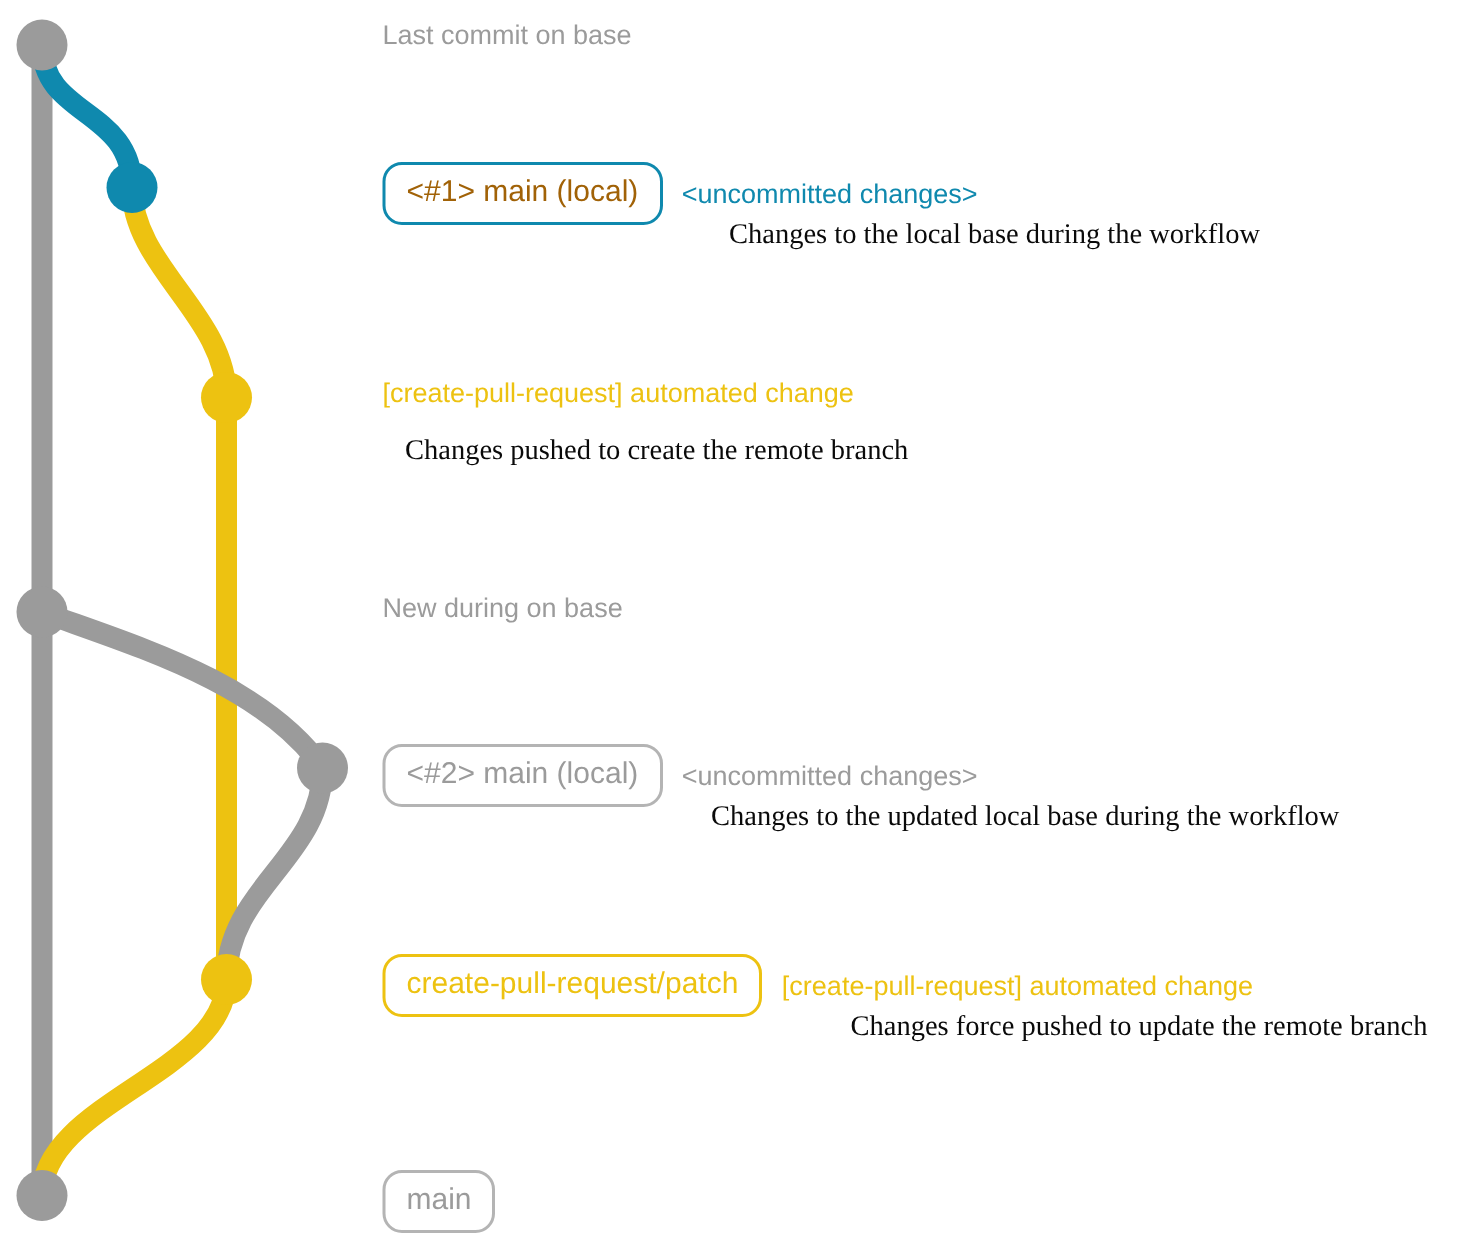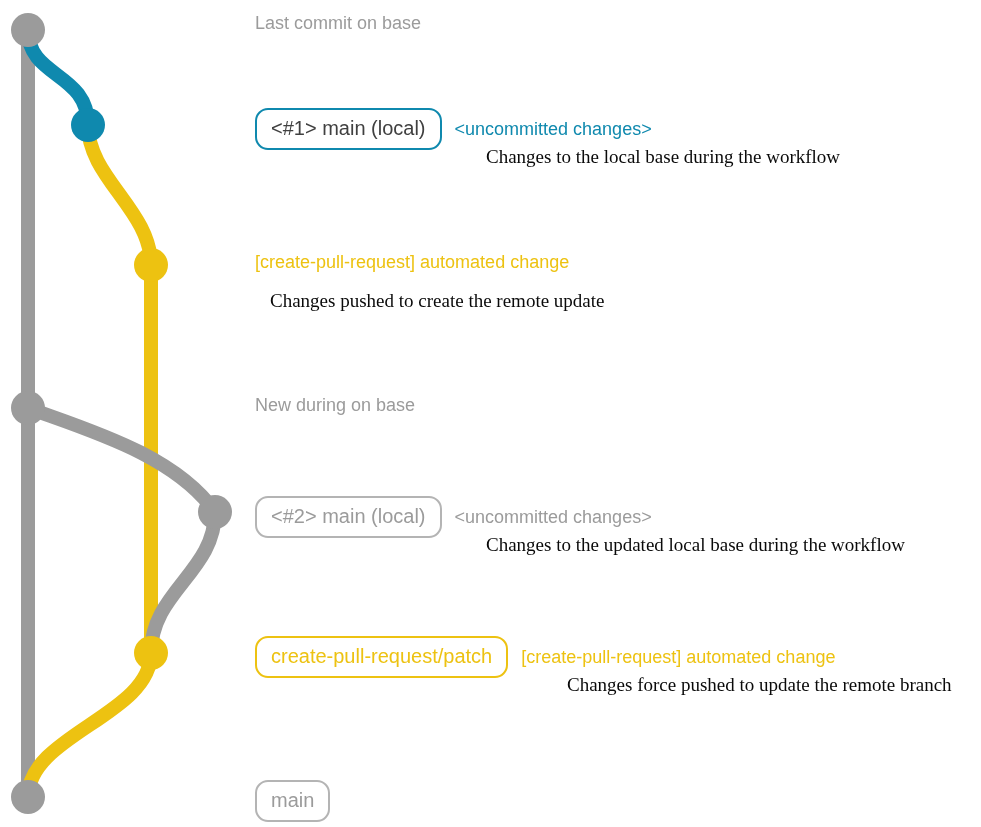--- a/index.html
+++ b/index.html
@@ -34,21 +34,21 @@
     border: 2px solid #9b9b9b;
     border-radius: 13px;
     color: #9b9b9b;
     font-size: 20px;
     line-height: 1;
     padding: 8px 14px 10px 14px;
     white-space: nowrap;
     box-sizing: border-box;
     background: transparent;
   }
-  .chip.teal { border-color: #0f89ae; color: #404040; }
+  .chip.teal { border-color: #0f89ae; color: #a16207; }
   .chip.yellow { border-color: #edc211; color: #edc211; }
   .chip.gray { border-color: #b4b4b4; color: #9b9b9b; }
 
   .subject {
     font-size: 18px;
     line-height: 1;
     white-space: nowrap;
     margin-left: 13px;
   }
   .subject.teal { color: #0f89ae; }
@@ -103,31 +103,31 @@
 
 <div class="row" style="left:255px; top:108px;">
   <span class="chip teal">&lt;#1&gt; main (local)</span>
   <span class="subject teal">&lt;uncommitted changes&gt;</span>
 </div>
 <div class="note" style="left:486px; top:147px;">Changes to the local base during the workflow</div>
 
 <div class="row" style="left:255px; top:253px;">
   <span class="subject yellow standalone">[create-pull-request] automated change</span>
 </div>
-<div class="note" style="left:270px; top:291px;">Changes pushed to create the remote update</div>
+<div class="note" style="left:270px; top:291px;">Changes pushed to create the remote branch</div>
 
 <div class="row" style="left:255px; top:396px;">
   <span class="subject gray standalone">New during on base</span>
 </div>
 
 <div class="row" style="left:255px; top:496px;">
   <span class="chip gray">&lt;#2&gt; main (local)</span>
   <span class="subject gray">&lt;uncommitted changes&gt;</span>
 </div>
-<div class="note" style="left:486px; top:535px;">Changes to the updated local base during the workflow</div>
+<div class="note" style="left:474px; top:535px;">Changes to the updated local base during the workflow</div>
 
 <div class="row" style="left:255px; top:636px;">
   <span class="chip yellow">create-pull-request/patch</span>
   <span class="subject yellow">[create-pull-request] automated change</span>
 </div>
 <div class="note" style="left:567px; top:675px;">Changes force pushed to update the remote branch</div>
 
 <div class="row" style="left:255px; top:780px;flex-direction:column;">
   <span class="chip gray">main</span>
 </div>

